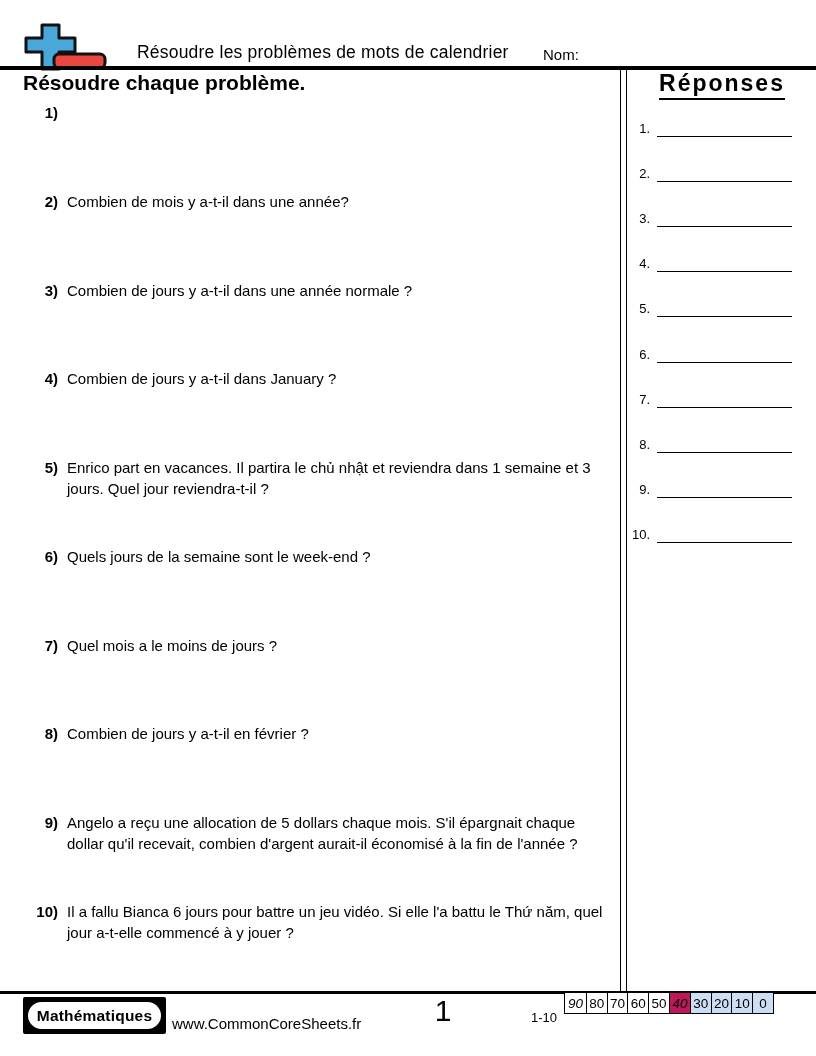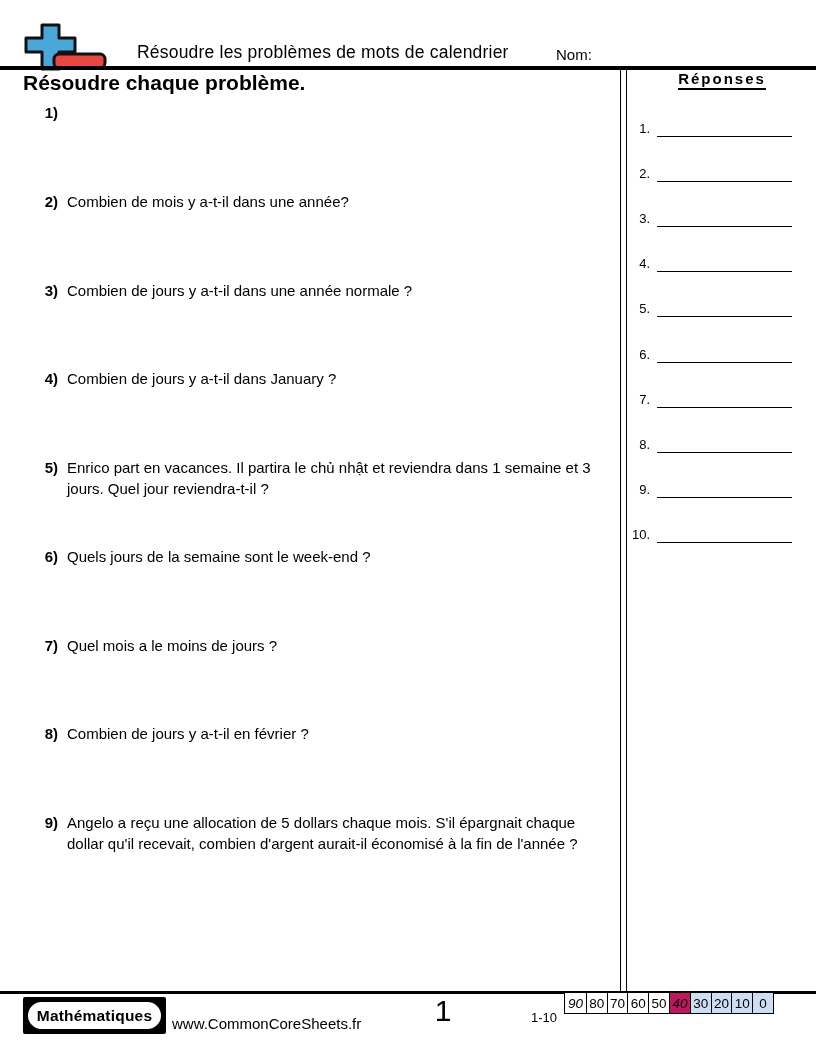--- a/index.html
+++ b/index.html
@@ -8,32 +8,32 @@
     position:relative;
     background:#ffffff;
     color:#000;
     font-family:"Liberation Sans", sans-serif;
     overflow:hidden;
   }
 
   
   .logo { position:absolute; left:23px; top:23px; width:86px; height:50px; }
   .worksheet-title { position:absolute; left:137px; top:42px; font-size:17.5px; letter-spacing:0.2px; }
-  .name-label { position:absolute; left:556px; top:46px; font-size:15px; }
+  .name-label { position:absolute; left:543px; top:46px; font-size:15px; }
   .header-rule { position:absolute; left:0; top:66px; width:816px; height:3.5px; background:#000; }
   .instructions { position:absolute; left:23px; top:71px; font-size:21px; font-weight:bold; }
 
   
   .divider {
     position:absolute; left:620px; top:70px; width:7px; height:923px;
     border-left:1.7px solid #000; border-right:1.7px solid #000;
   }
   .answers-title-wrap { position:absolute; left:652px; top:70px; width:140px; text-align:center; }
   .answers-title {
-    display:inline-block; font-size:15px; font-weight:bold; letter-spacing:2px;
+    display:inline-block; font-size:23px; font-weight:bold; letter-spacing:2px;
     border-bottom:2.2px solid #000; padding-bottom:1px;
   }
   .answers-rows { position:absolute; left:628px; top:92px; width:166px; }
   .answer-row { height:45.1px; display:flex; align-items:flex-end; }
   .answer-number { width:22px; text-align:right; font-size:13px; margin-right:7px; line-height:1; padding-bottom:2px; }
   .answer-blank { width:135px; border-bottom:1.6px solid #000; height:100%; }
 
   
   .problems { position:absolute; left:30px; top:102px; width:585px; }
   .problem { height:88.75px; display:flex; }
@@ -152,20 +152,24 @@
       <span class="problem-text">Quel mois a le moins de jours ?</span>
     </div>
     <div class="problem">
       <span class="problem-number">8)</span>
       <span class="problem-text">Combien de jours y a-t-il en février ?</span>
     </div>
     <div class="problem">
       <span class="problem-number">9)</span>
       <span class="problem-text">Angelo a reçu une allocation de 5 dollars chaque mois. S'il épargnait chaque dollar qu'il recevait, combien d'argent aurait-il économisé à la fin de l'année ?</span>
     </div>
+    <div class="problem">
+      <span class="problem-number">10)</span>
+      <span class="problem-text">Il a fallu Bianca 6 jours pour battre un jeu vidéo. Si elle l'a battu le Thứ năm, quel jour a-t-elle commencé à y jouer ?</span>
+    </div>
   </div>
 
   <div class="footer-rule"></div>
   <div class="subject-badge">
     <div class="subject-badge-pill">Mathématiques</div>
   </div>
   <div class="website-url">www.CommonCoreSheets.fr</div>
   <div class="page-number">1</div>
 
   <div class="score-table">

